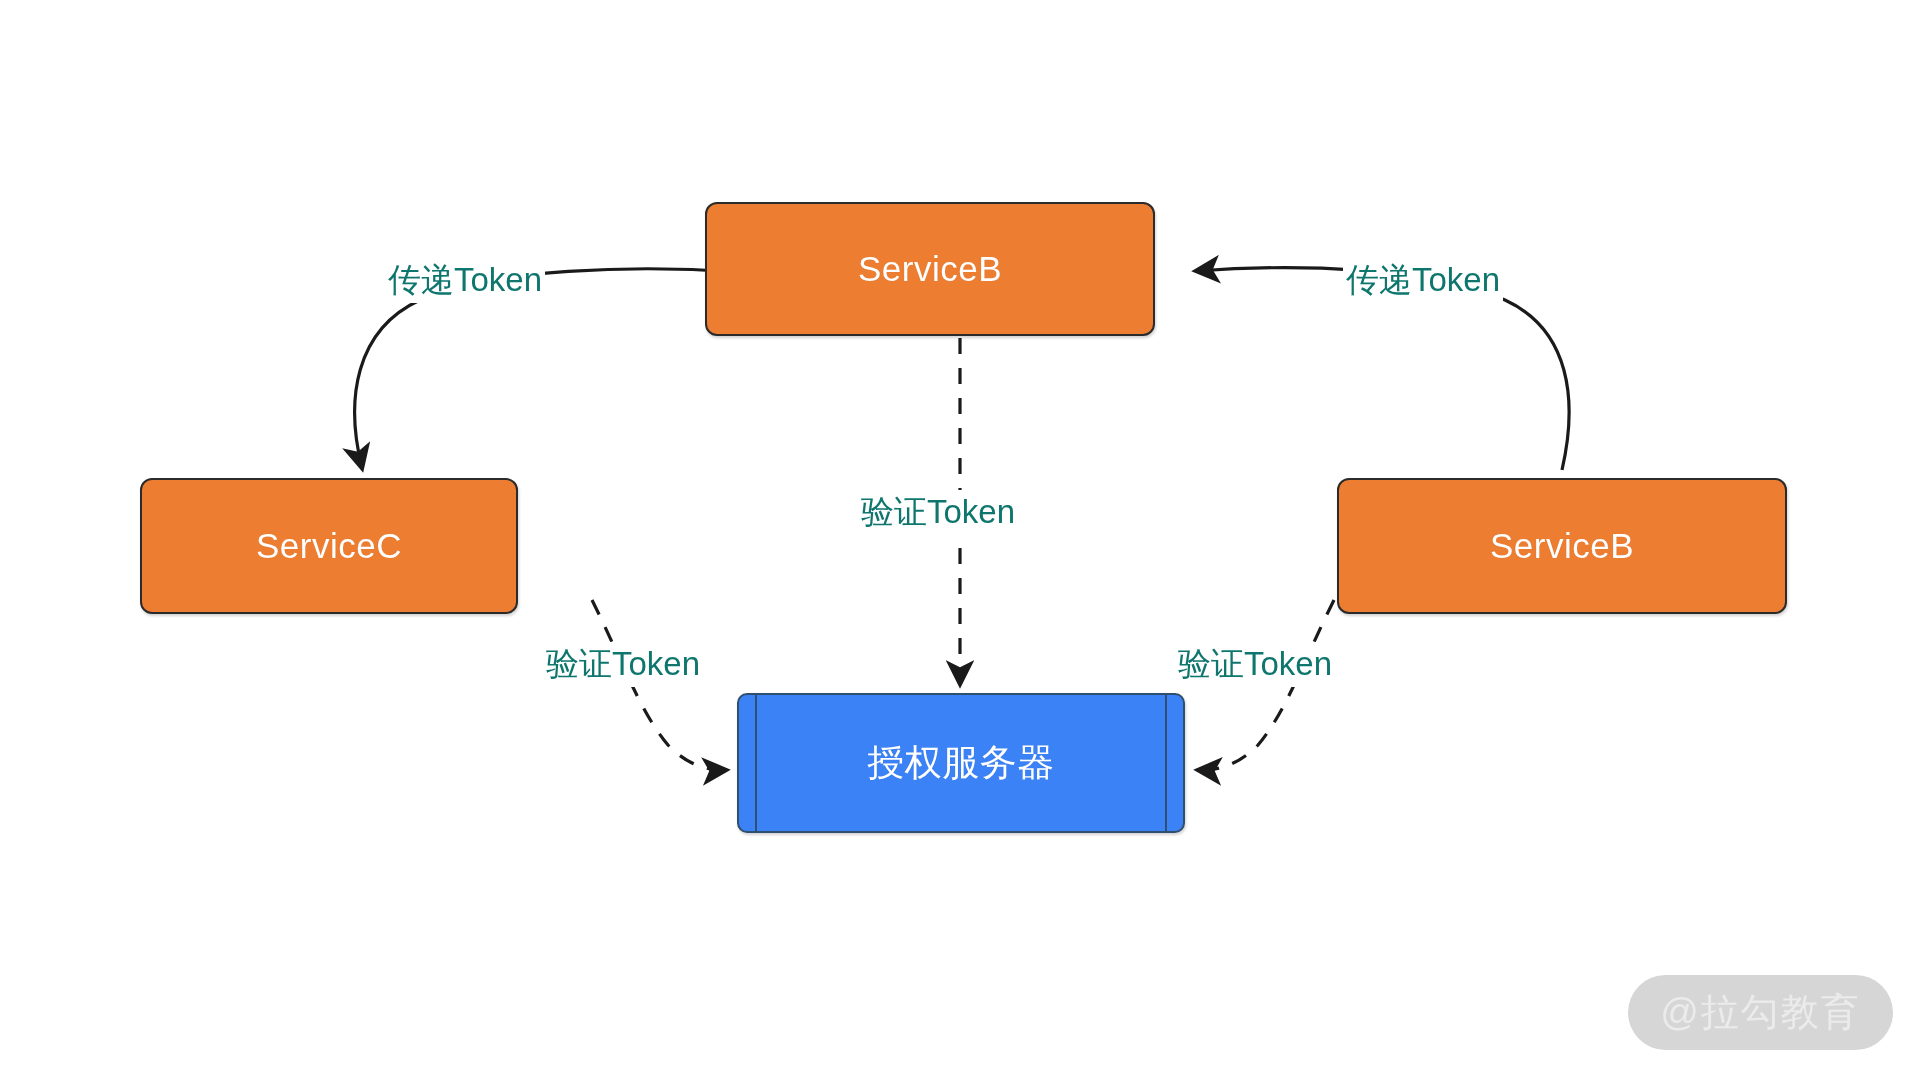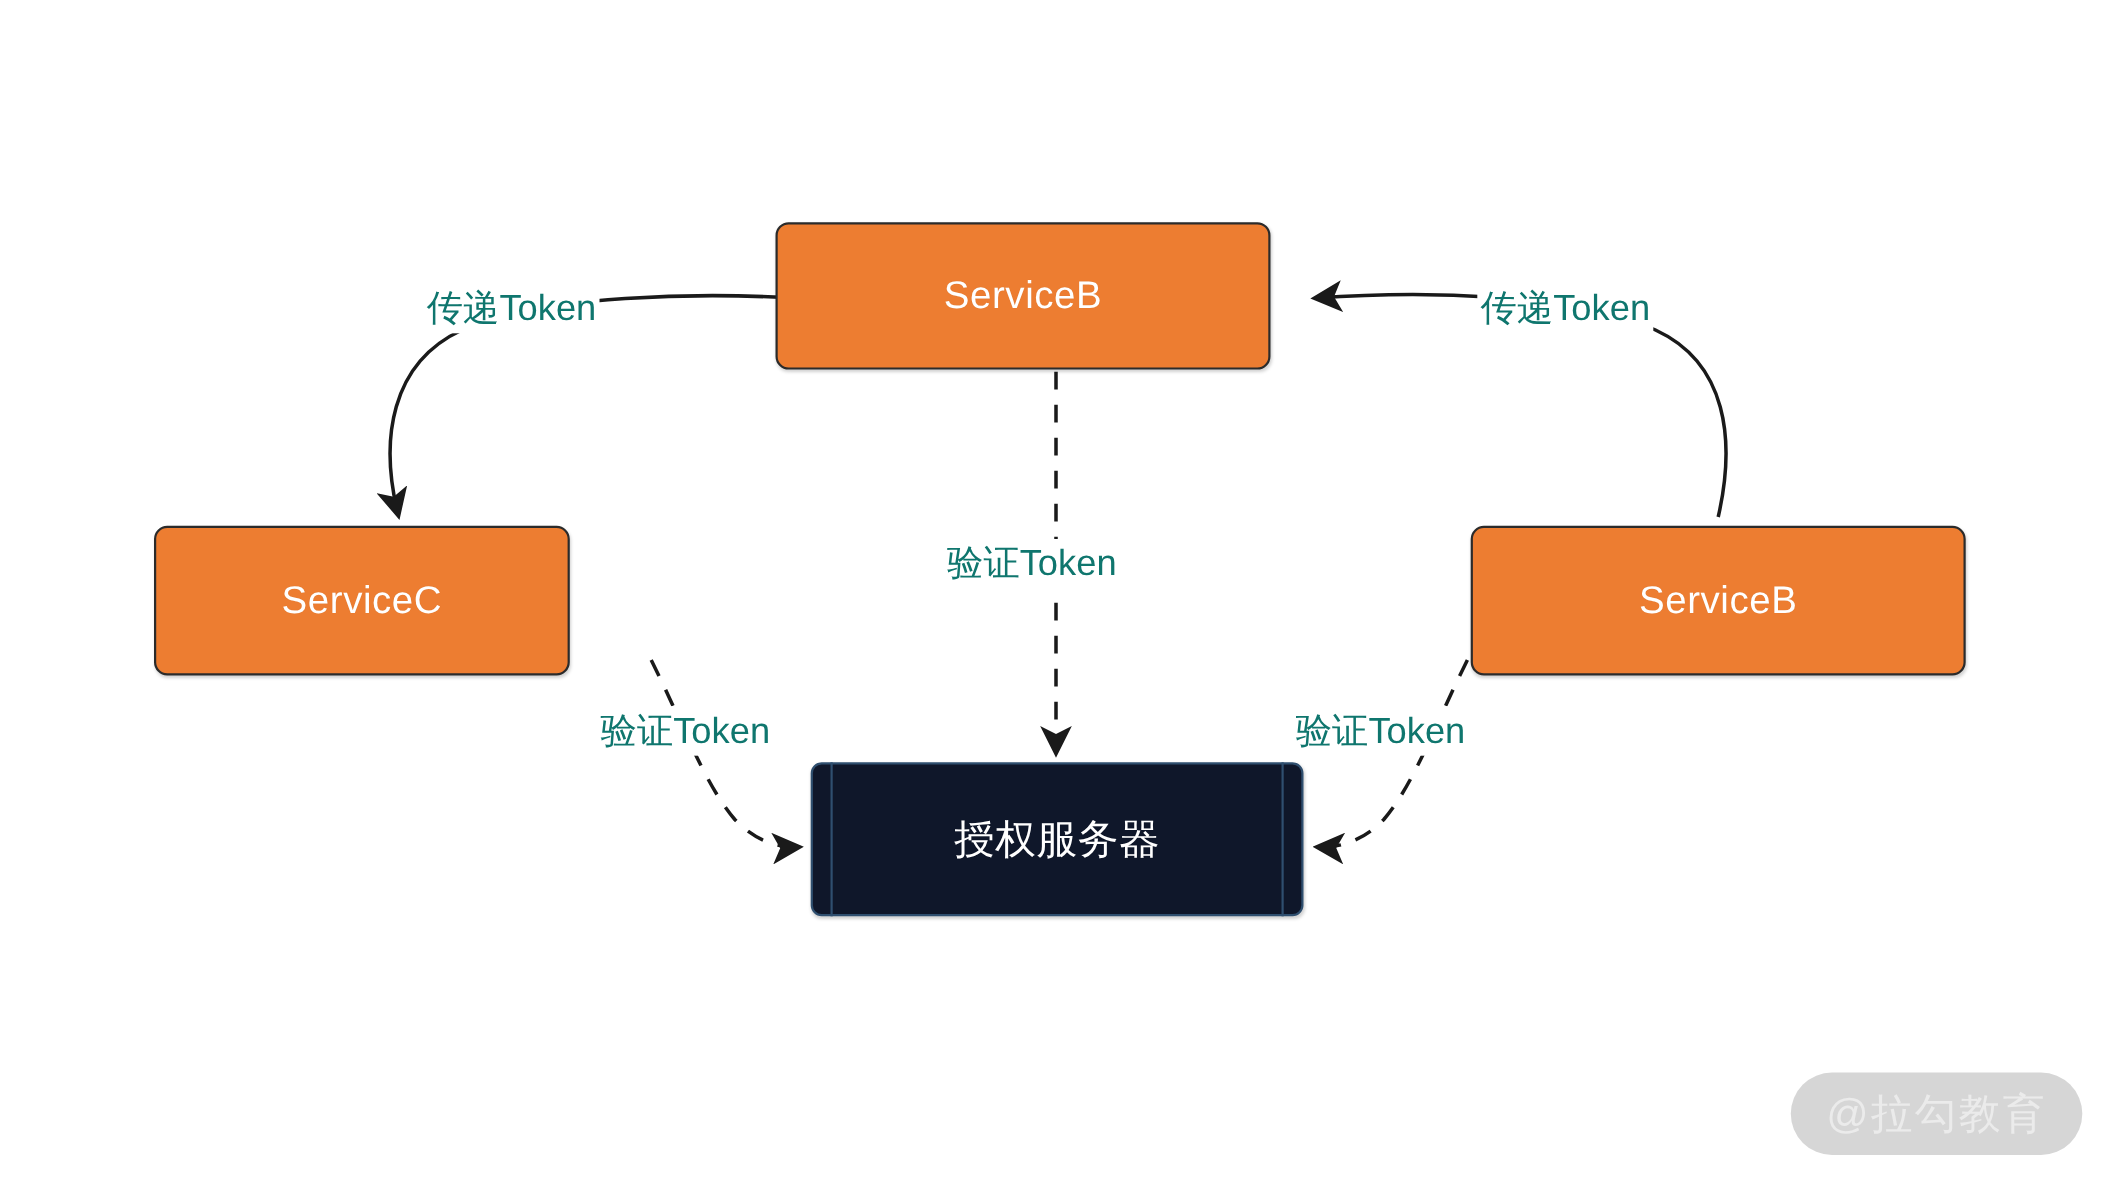--- a/index.html
+++ b/index.html
@@ -37,21 +37,21 @@
 
   .node-service {
     background: #ED7D31;
     border: 2px solid #2b2b2b;
     border-radius: 12px;
     font-size: 35px;
     box-shadow: 1px 2px 3px rgba(0,0,0,0.18);
   }
 
   .node-auth {
-    background: #0f172a;
+    background: #3b82f6;
     border: 2px solid #2f4f6f;
     border-radius: 10px;
     font-size: 37px;
     box-shadow: 1px 2px 3px rgba(0,0,0,0.18);
     align-items: center;
   }
   .node-auth::before,
   .node-auth::after {
     content: "";
     position: absolute;

